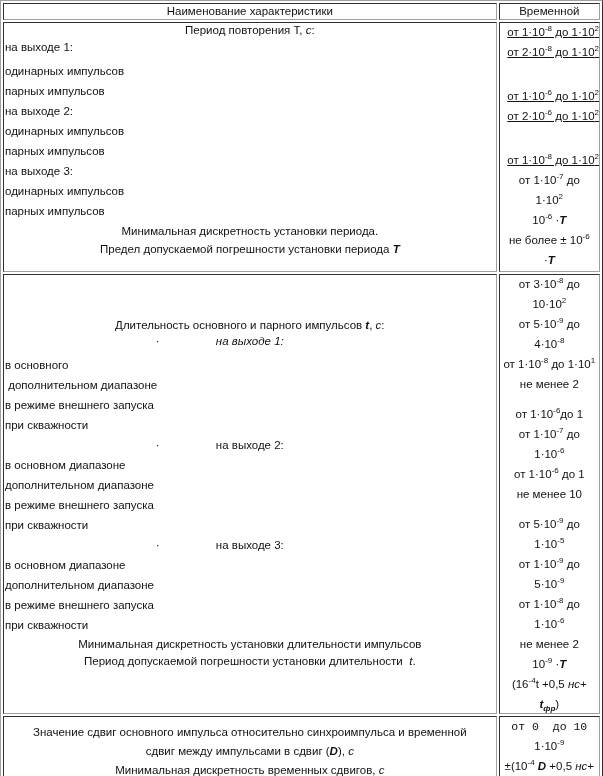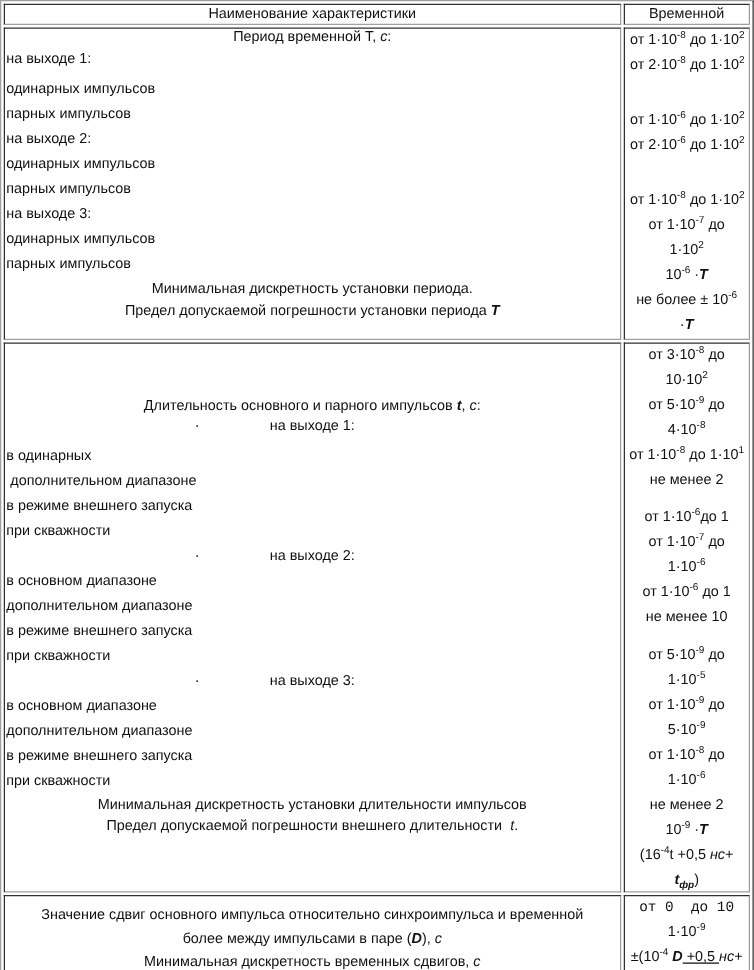--- a/index.html
+++ b/index.html
@@ -9,40 +9,40 @@
   table.spec td { border-left: 1px solid #303030; border-top: 1px solid #303030; border-right: 1px solid #a0a0a0; border-bottom: 1px solid #a0a0a0;
     vertical-align: top; padding: 0; margin-top: 48px; }
   td.name { width: 490px; }
   td.val { width: 99px; }
   .hdr td { text-align: center; height: 15px; line-height: 15px; }
   .line { height: 20px; line-height: 20px; white-space: nowrap; }
   .c { text-align: center; }
   .l { text-align: left; padding-left: 1px; }
   .vl { height: 20px; line-height: 18px; white-space: nowrap; font-size: 11.5px; }
   .vc { text-align: center; }
-  .vlft { text-align: center; padding-left: 1px; }
+  .vlft { text-align: right; padding-left: 1px; text-decoration: underline; }
   sup { font-size: 8px; vertical-align: 5px; line-height: 0; }
   sub { font-size: 8px; vertical-align: -3px; line-height: 0; }
   .bi { font-weight: bold; font-style: italic; }
   .i { font-style: italic; }
   .dot { display: inline-block; width: 60px; text-align: left; }
 </style>
 </head>
 <body>
 
 <table class="spec">
   <tbody>
       <tr class="hdr">
     <td class="name">Наименование  характеристики</td>
     <td class="val">Временной</td>
   </tr>
 
   <tr>
     <td class="name">
-      <div class="line c" style="height:18px;line-height:14px;"><span>Период временной Т, </span><span class="i">с</span><span>:</span></div>
+      <div class="line c" style="height:18px;line-height:14px;"><span>Период повторения Т, </span><span class="i">с</span><span>:</span></div>
       <div class="line l" style="height:20px;line-height:12px;">на выходе 1:</div>
       <div class="line l" style="height:20px;line-height:20px;">одинарных импульсов</div>
       <div class="line l">парных импульсов</div>
       <div class="line l">на выходе 2:</div>
       <div class="line l">одинарных импульсов</div>
       <div class="line l">парных импульсов</div>
       <div class="line l">на выходе 3:</div>
       <div class="line l">одинарных импульсов</div>
       <div class="line l">парных импульсов</div>
       <div class="line c">Минимальная дискретность установки периода.</div>
@@ -61,37 +61,37 @@
       <div class="vl vc"><span>10</span><sup>-6</sup><span> ·</span><span class="bi">T</span></div>
       <div class="vl vc"><span>не более  ±  10</span><sup>-6</sup></div>
       <div class="vl vc"><span>·</span><span class="bi">T</span></div>
     </td>
   </tr>
 
   <tr>
     <td class="name">
       <div style="height:40px;"></div>
       <div class="line c"><span>Длительность основного  и парного импульсов </span><span class="bi">t</span><span>, </span><span class="i">с</span><span>:</span></div>
-      <div class="line c" style="height:20px;line-height:12px;"><span class="dot">·</span><span>на выходе 1:</span><span style="display:inline-block;width:60px;"></span></div>
-      <div class="line l">в одинарных</div>
+      <div class="line c" style="height:20px;line-height:12px;font-style:italic;"><span class="dot">·</span><span>на выходе 1:</span><span style="display:inline-block;width:60px;"></span></div>
+      <div class="line l">в основного</div>
       <div class="line l" style="white-space:pre;"> дополнительном диапазоне</div>
       <div class="line l">в режиме внешнего запуска</div>
       <div class="line l">при скважности</div>
       <div class="line c"><span class="dot">·</span><span>на выходе 2:</span><span style="display:inline-block;width:60px;"></span></div>
       <div class="line l">в основном диапазоне</div>
       <div class="line l">дополнительном диапазоне</div>
       <div class="line l">в режиме внешнего запуска</div>
       <div class="line l">при скважности</div>
       <div class="line c"><span class="dot">·</span><span>на выходе 3:</span><span style="display:inline-block;width:60px;"></span></div>
       <div class="line l">в основном диапазоне</div>
       <div class="line l">дополнительном диапазоне</div>
       <div class="line l">в режиме внешнего запуска</div>
       <div class="line l">при скважности</div>
       <div class="line c" style="height:18px;line-height:18px;">Минимальная дискретность установки длительности импульсов</div>
-      <div class="line c" style="height:18px;line-height:16px;"><span style="white-space:pre;">Предел допускаемой погрешности внешнего длительности  </span><span class="i">t</span><span>.</span></div>
+      <div class="line c" style="height:18px;line-height:16px;"><span style="white-space:pre;">Период допускаемой погрешности установки длительности  </span><span class="i">t</span><span>.</span></div>
     </td>
     <td class="val">
       <div class="vl vc"><span>от 3·10</span><sup>-8</sup><span> до</span></div>
       <div class="vl vc"><span>10·10</span><sup>2</sup></div>
       <div class="vl vc"><span>от 5·10</span><sup>-9</sup><span> до</span></div>
       <div class="vl vc"><span>4·10</span><sup>-8</sup></div>
       <div class="vl vc"><span>от 1·10</span><sup>-8</sup><span> до 1·10</span><sup>1</sup></div>
       <div class="vl vc"><span>не менее 2</span></div>
       <div class="vl" style="height:10px;"></div>
       <div class="vl vc"><span>от 1·10</span><sup>-6</sup><span>до 1</span></div>
@@ -110,25 +110,25 @@
       <div class="vl vc"><span>10</span><sup>-9</sup><span> ·</span><span class="bi">T</span></div>
       <div class="vl vc"><span>(16</span><sup>-4</sup><span style="white-space:pre;">t +0,5 </span><span class="i">нс</span><span>+</span></div>
       <div class="vl vc" style="height:18px;text-align:center;"><span class="bi">t</span><sub class="bi">фр</sub><span>)</span></div>
     </td>
   </tr>
 
   <tr>
     <td class="name">
       <div class="c" style="height:6px;"></div>
       <div class="line c" style="height:19px;line-height:19px;">Значение сдвиг основного импульса относительно синхроимпульса и временной</div>
-      <div class="line c" style="height:19px;line-height:19px;"><span>более между импульсами в паре (</span><span class="bi">D</span><span style="white-space:pre;">), </span><span class="i">с</span></div>
+      <div class="line c" style="height:19px;line-height:19px;"><span>сдвиг между импульсами в сдвиг (</span><span class="bi">D</span><span style="white-space:pre;">), </span><span class="i">с</span></div>
       <div class="line c" style="height:19px;line-height:19px;"><span style="white-space:pre;">Минимальная дискретность временных сдвигов, </span><span class="i">с</span></div>
 
     </td>
     <td class="val">
       <div class="vl vc"><span style="white-space:pre;font-family:Liberation Mono, monospace;">от 0  до 10</span></div>
       <div class="vl vc"><span>1·10</span><sup>-9</sup></div>
-      <div class="vl vc"><span>±(10</span><sup>-4</sup> <span class="bi">D</span><span style="white-space:pre;text-decoration:underline;"> +0,5 </span><span class="i">нс</span><span>+</span></div>
+      <div class="vl vc"><span>±(10</span><sup>-4</sup> <span class="bi">D</span><span style="white-space:pre;"> +0,5 </span><span class="i">нс</span><span>+</span></div>
 
     </td>
   </tr>
 </tbody>
   </table>
 
 </body></html>

